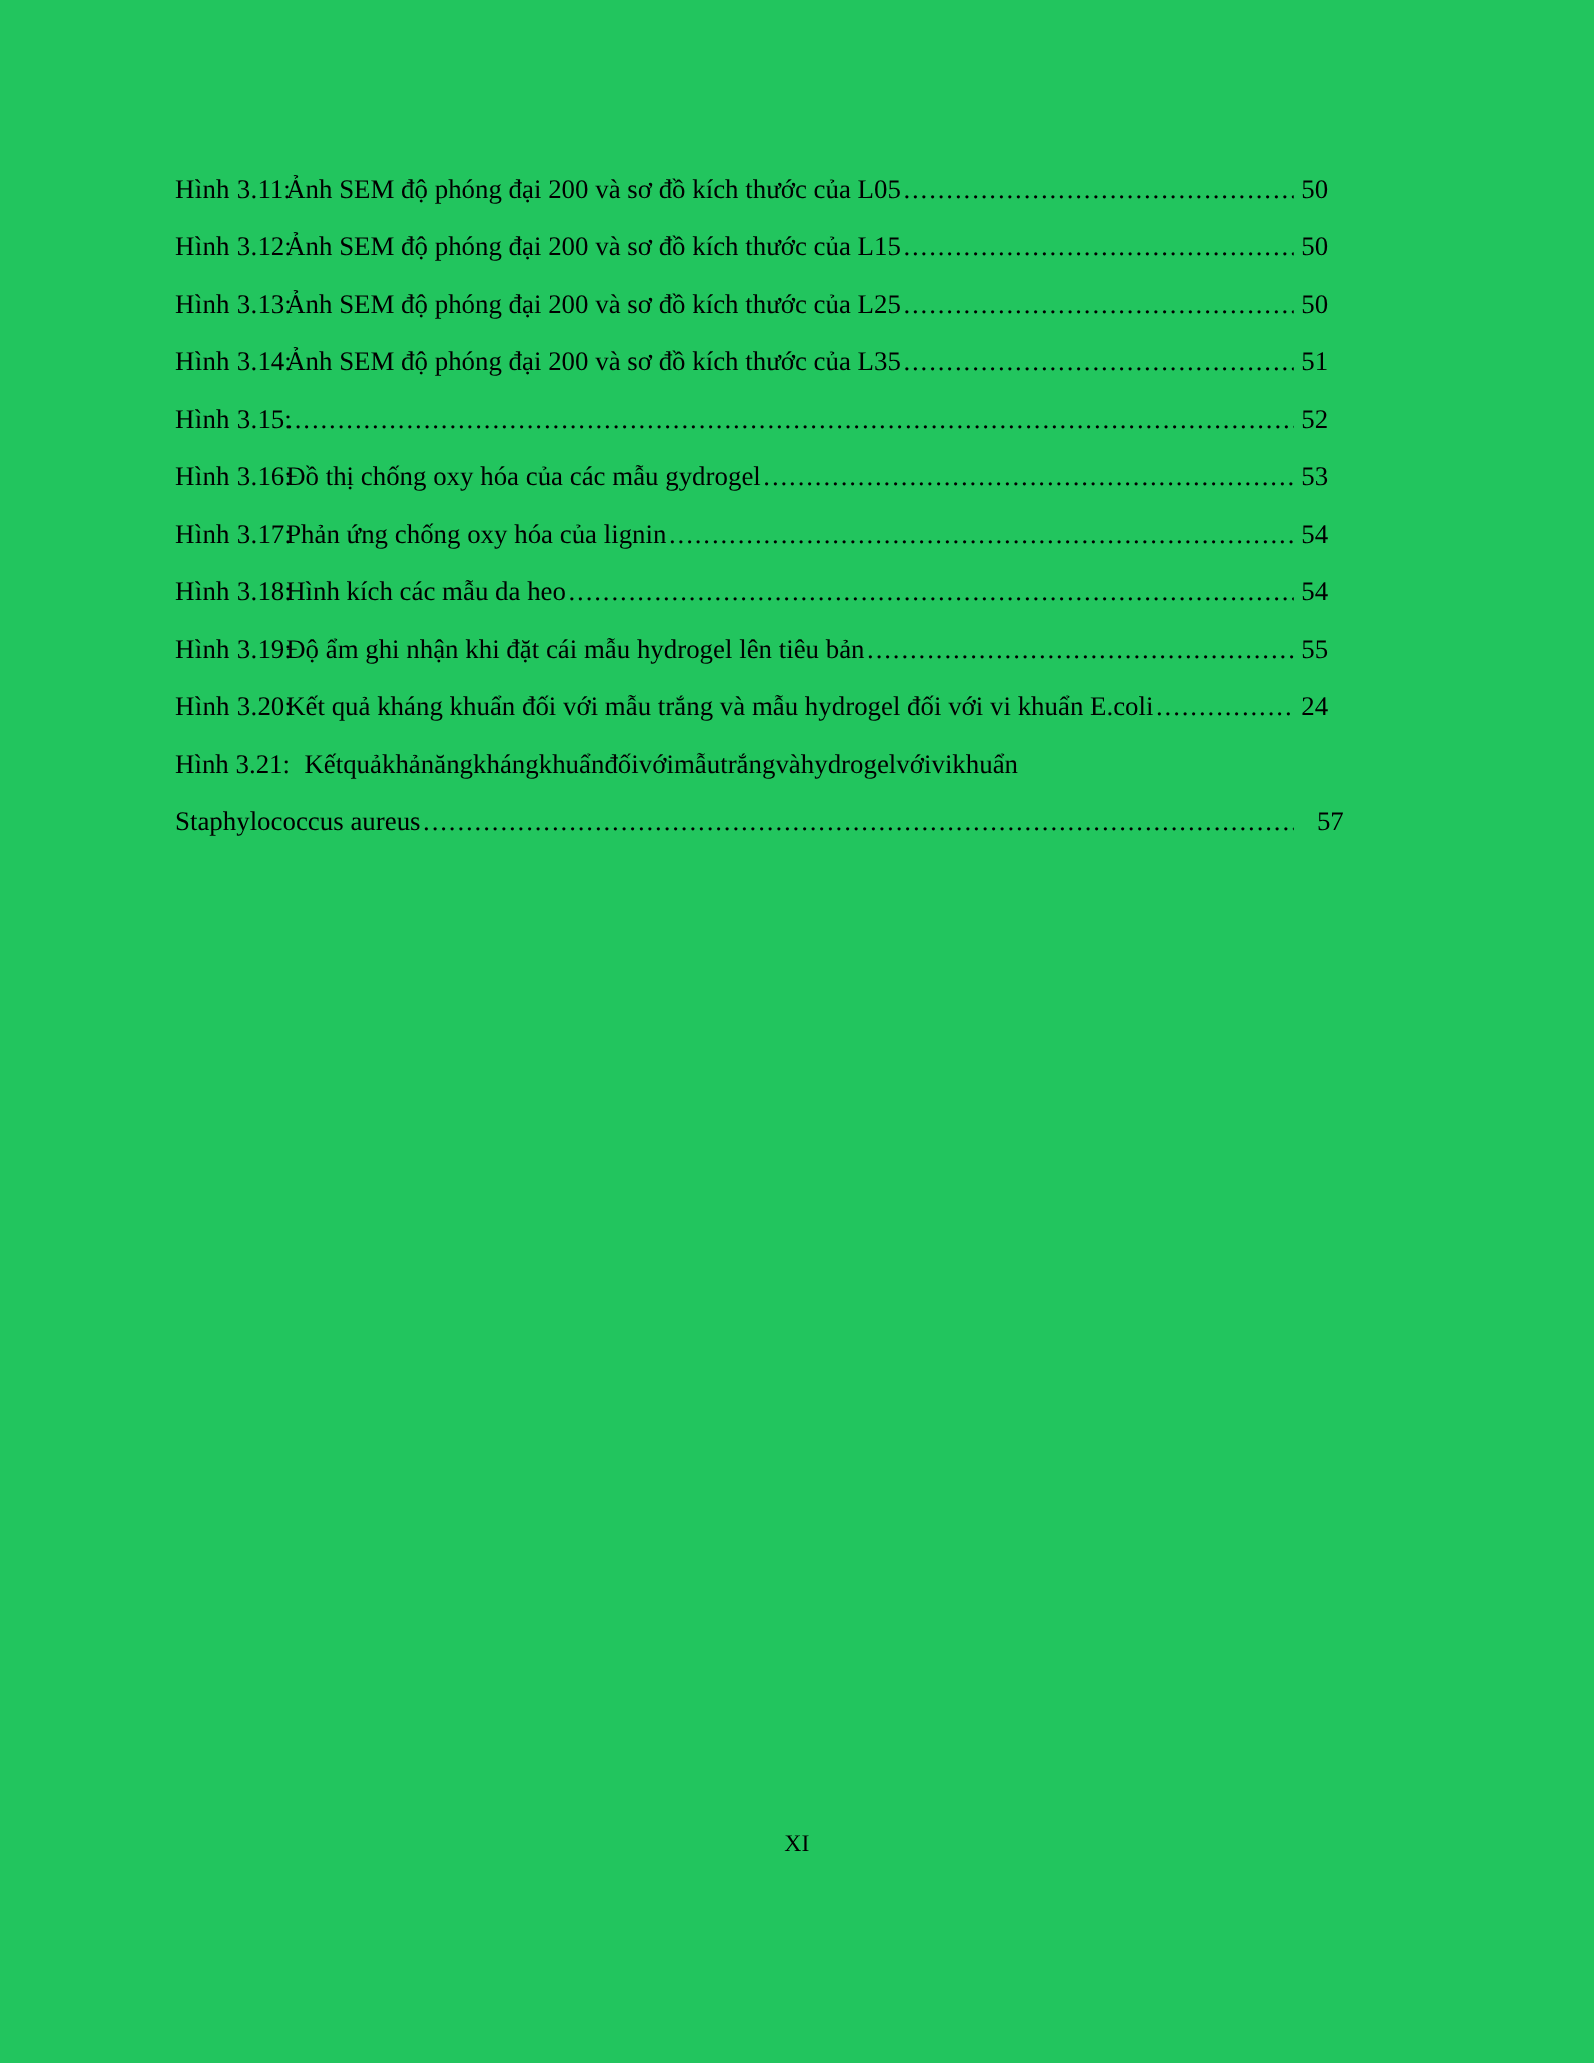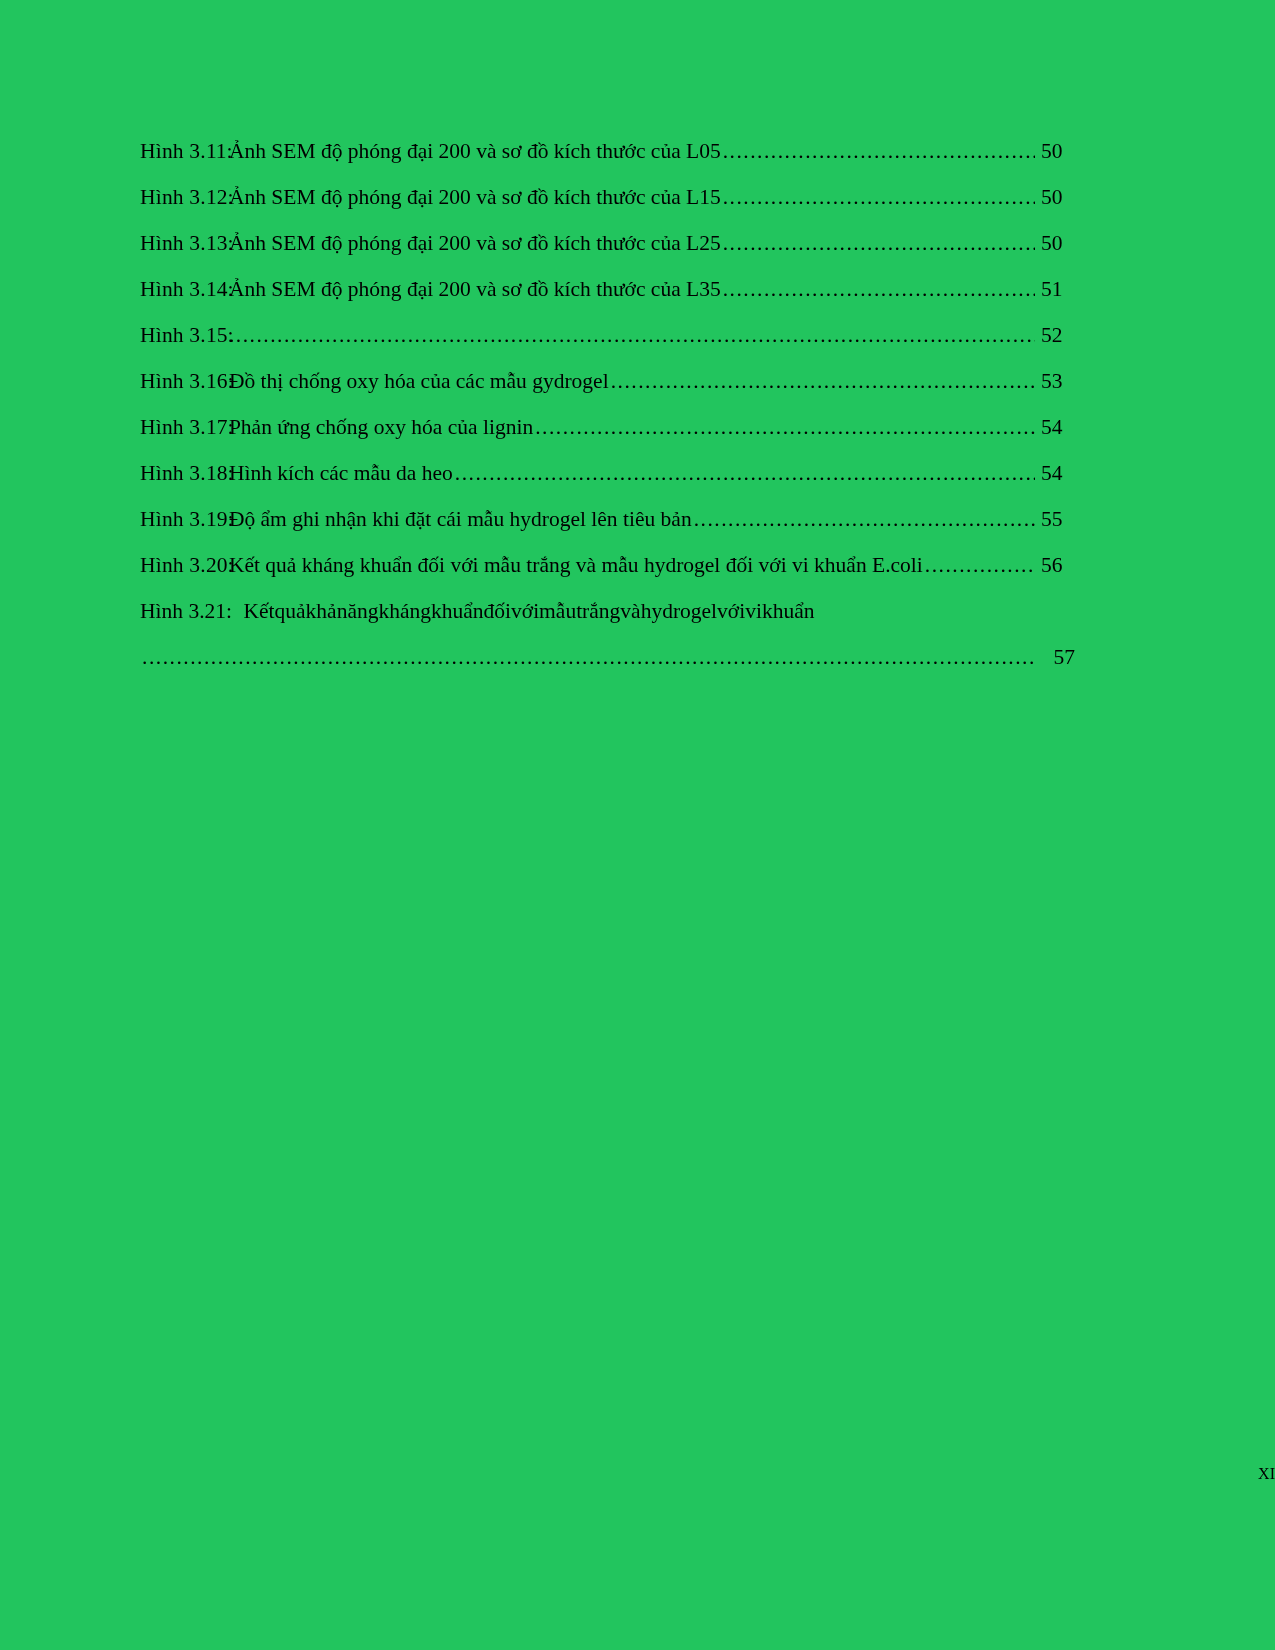--- a/index.html
+++ b/index.html
@@ -103,22 +103,22 @@
     flex: 0 0 auto;
     text-align: right;
     min-width: 34px;
     padding-left: 4px;
   }
   .footer {
     position: absolute;
     left: 0;
     right: 0;
     top: 1465px;
-    text-align: right;
-    font-size: 16px;
+    text-align: center;
+    font-size: 19px;
     font-family: "Liberation Serif", "DejaVu Serif", serif;
   }
 </style>
 </head>
 <body>
 
 <div class="page">
   <div class="content">
 
     <div class="entry">
@@ -190,21 +190,21 @@
       <span class="title">Độ ẩm ghi nhận khi đặt cái mẫu hydrogel lên tiêu bản</span>
       <span class="leader">...........................................................................................................................................</span>
       <span class="page-no">55</span>
     </div>
 
     <div class="entry">
       <span class="label">Hình 3.</span>
       <span class="num-slot">20:</span>
       <span class="title">Kết quả kháng khuẩn đối với mẫu trắng và mẫu hydrogel đối với vi khuẩn E.coli</span>
       <span class="leader">.......................</span>
-      <span class="page-no">56</span>
+      <span class="page-no">24</span>
     </div>
 
     <div class="entry-multiline">
       <div class="line1">
         <span class="label">Hình 3.</span>
         <span class="num-slot">21:</span>
         <span class="just">
           <span>Kết</span>
           <span>quả</span>
           <span>khả</span>
@@ -216,20 +216,21 @@
           <span>mẫu</span>
           <span>trắng</span>
           <span>và</span>
           <span>hydrogel</span>
           <span>với</span>
           <span>vi</span>
           <span>khuẩn</span>
         </span>
       </div>
       <div class="line2">
+        <span class="cont">Staphylococcus aureus</span>
         <span class="leader">...........................................................................................................................................</span>
         <span class="page-no">57</span>
       </div>
     </div>
 
   </div>
 
   <div class="footer">
     <span>XI</span>
   </div>

